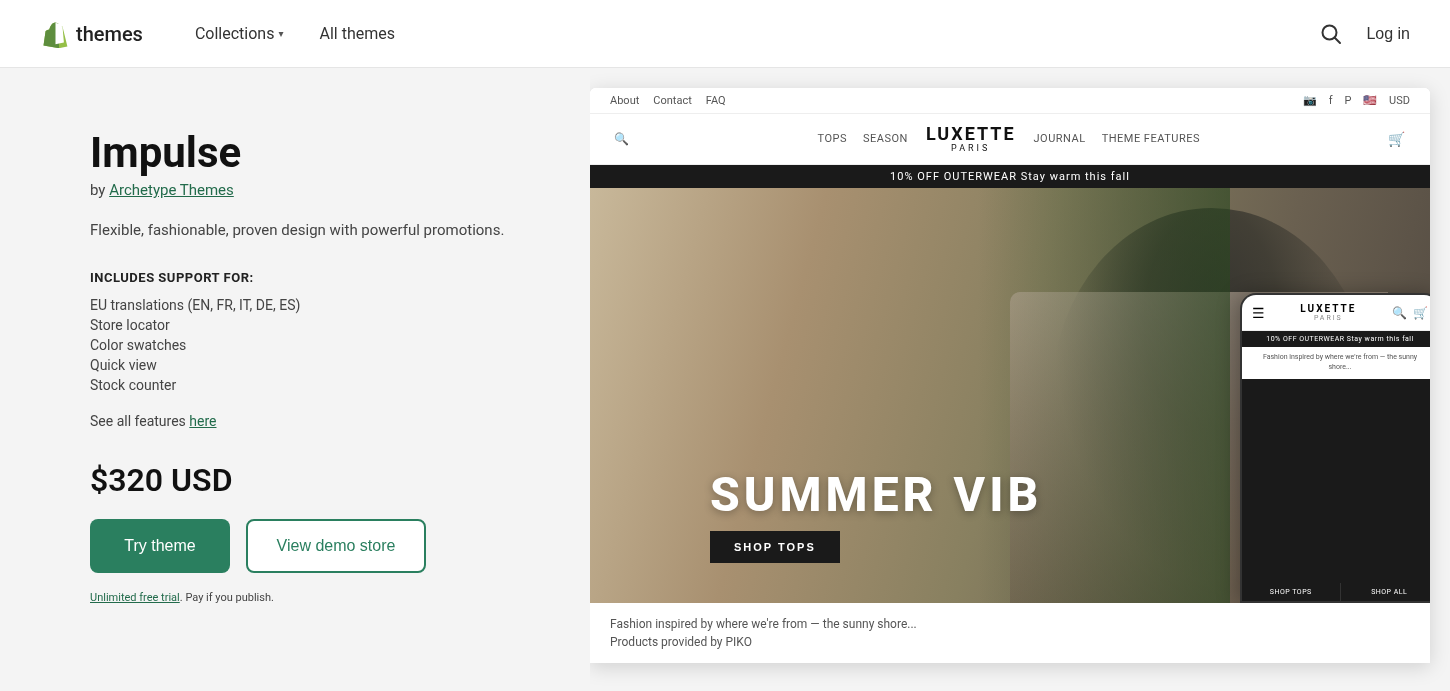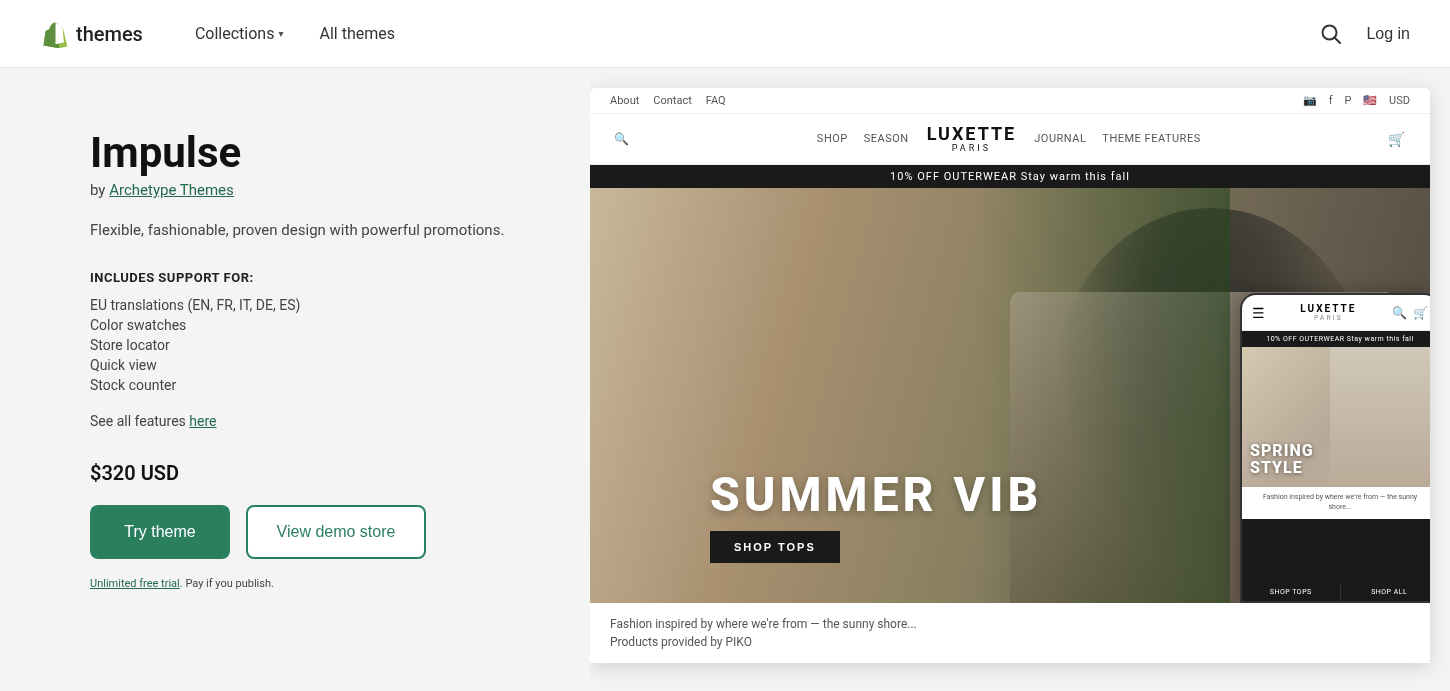--- a/index.html
+++ b/index.html
@@ -128,21 +128,21 @@
       font-size: 14px;
       color: #444;
       margin-bottom: 32px;
     }
     .features-link a {
       color: #226b4b;
       text-decoration: underline;
       margin-top: 11px;
     }
     .price {
-      font-size: 20px;
+      font-size: 32px;
       font-weight: 600;
       color: #111;
       margin-bottom: 20px;
     }
     .buttons-row {
       display: flex;
       gap: 16px;
       margin-bottom: 18px;
     }
     .btn-try {
@@ -400,22 +400,22 @@
   <div class="left-panel">
     <h1 class="theme-title">Impulse</h1>
     <p class="theme-author">
       <span>by </span><a>Archetype Themes</a>
     </p>
     <p class="theme-desc">Flexible, fashionable, proven design with powerful promotions.</p>
 
     <p class="support-heading">INCLUDES SUPPORT FOR:</p>
     <ul class="support-list">
       <li>EU translations (EN, FR, IT, DE, ES)</li>
+      <li>Store locator</li>
       <li>Color swatches</li>
-      <li>Store locator</li>
       <li>Quick view</li>
       <li>Stock counter</li>
     </ul>
 
     <p class="features-link">
       <span>See all features </span><a>here</a>
     </p>
 
     <p class="price">$320 USD</p>
 
@@ -445,21 +445,21 @@
             <span>P</span>
             <span>🇺🇸</span>
             <span>USD</span>
           </div>
         </div>
 
         <div class="store-nav">
           <div class="store-nav-left">🔍</div>
           <div class="store-nav-center">
             <div class="store-nav-menu">
-              <span>SHOP</span>
+              <span>TOPS</span>
               <span>SEASON</span>
             </div>
             <div class="store-nav-logo">
               <span>LUXETTE</span>
               <small>PARIS</small>
             </div>
             <div class="store-nav-menu">
               <span>JOURNAL</span>
               <span>THEME FEATURES</span>
             </div>
@@ -488,29 +488,20 @@
               <div style="text-align:center;">
                 <div style="font-size:10px;font-weight:700;letter-spacing:2px;">LUXETTE</div>
                 <div style="font-size:7px;letter-spacing:2px;color:#888;">PARIS</div>
               </div>
               <div class="mobile-icons">
                 <span>🔍</span>
                 <span>🛒</span>
               </div>
             </div>
             <div class="mobile-banner">10% OFF OUTERWEAR   Stay warm this fall</div>
-            <div class="mobile-hero">
-
-              <div style="position:absolute;inset:0;background:linear-gradient(135deg,#d4c9b0,#b8a898,#c0b0a0);"></div>
-              <div style="position:absolute;right:0;top:0;bottom:0;width:55%;background:linear-gradient(180deg,#d0c8b8,#baaA98);"></div>
-              <div class="mobile-spring">
-                <span>SPRING</span><br>
-                <span>STYLE</span>
-              </div>
-            </div>
             <div class="mobile-caption">
               <div>Fashion inspired by where we're from — the sunny shore...</div>
             </div>
             <div class="mobile-footer-btns">
               <span>SHOP TOPS</span>
               <span>SHOP ALL</span>
             </div>
           </div>
         </div>
 

